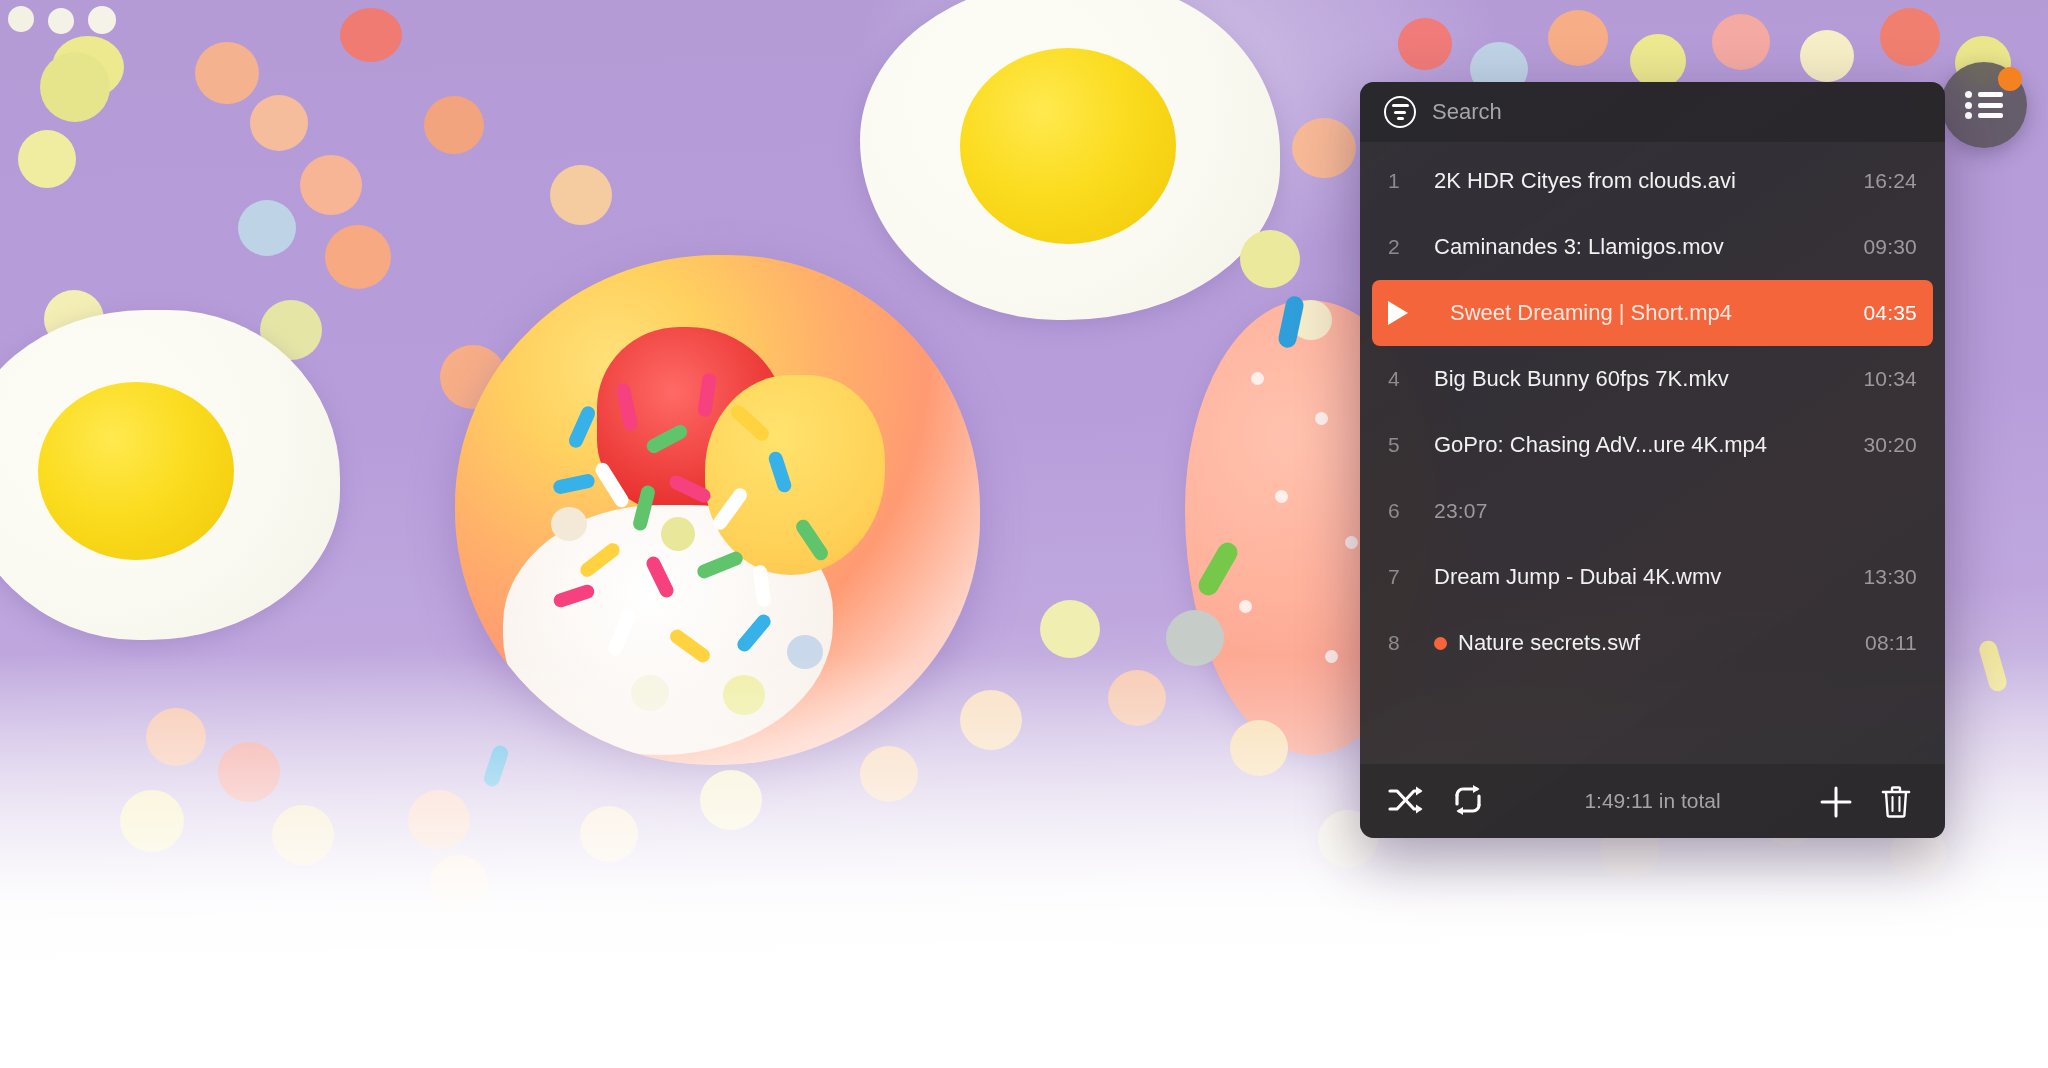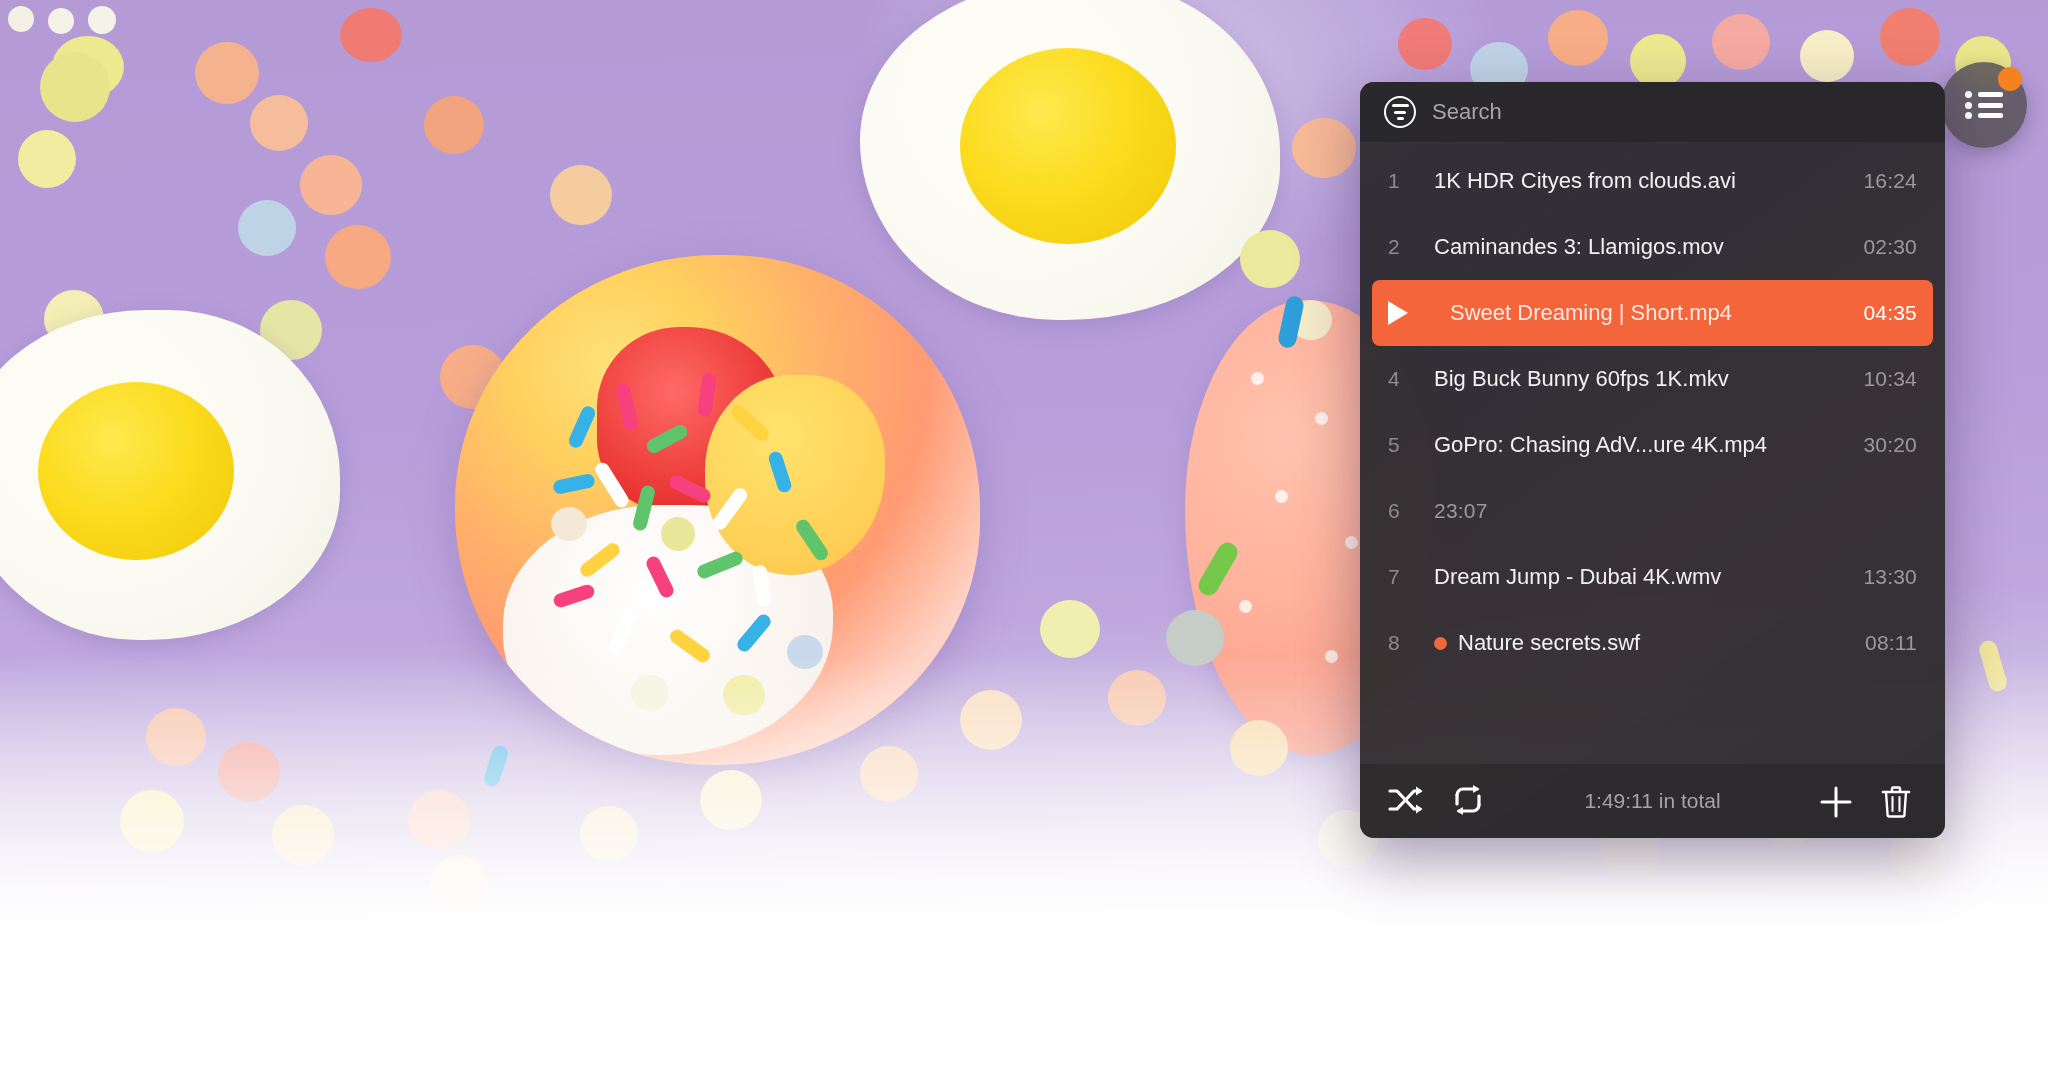--- a/index.html
+++ b/index.html
@@ -394,41 +394,41 @@
           <span></span>
           <span></span>
       </div>
       <div class="search-text">Search</div>
     </div>
 
     <div class="list">
 
       <div class="row">
         <div class="num">1</div>
-        <div class="name">1K HDR Cityes from clouds.avi</div>
+        <div class="name">2K HDR Cityes from clouds.avi</div>
         <div class="time">16:24</div>
       </div>
 
       <div class="row">
         <div class="num">2</div>
         <div class="name">Caminandes 3: Llamigos.mov</div>
-        <div class="time">02:30</div>
+        <div class="time">09:30</div>
       </div>
 
       <div class="row active">
         <div class="play-tri">
             <i></i>
           </div>
         <div class="name">Sweet Dreaming | Short.mp4</div>
         <div class="time">04:35</div>
       </div>
 
       <div class="row">
         <div class="num">4</div>
-        <div class="name">Big Buck Bunny 60fps 1K.mkv</div>
+        <div class="name">Big Buck Bunny 60fps 7K.mkv</div>
         <div class="time">10:34</div>
       </div>
 
       <div class="row">
         <div class="num">5</div>
         <div class="name">GoPro: Chasing AdV...ure 4K.mp4</div>
         <div class="time">30:20</div>
       </div>
 
       <div class="row">

